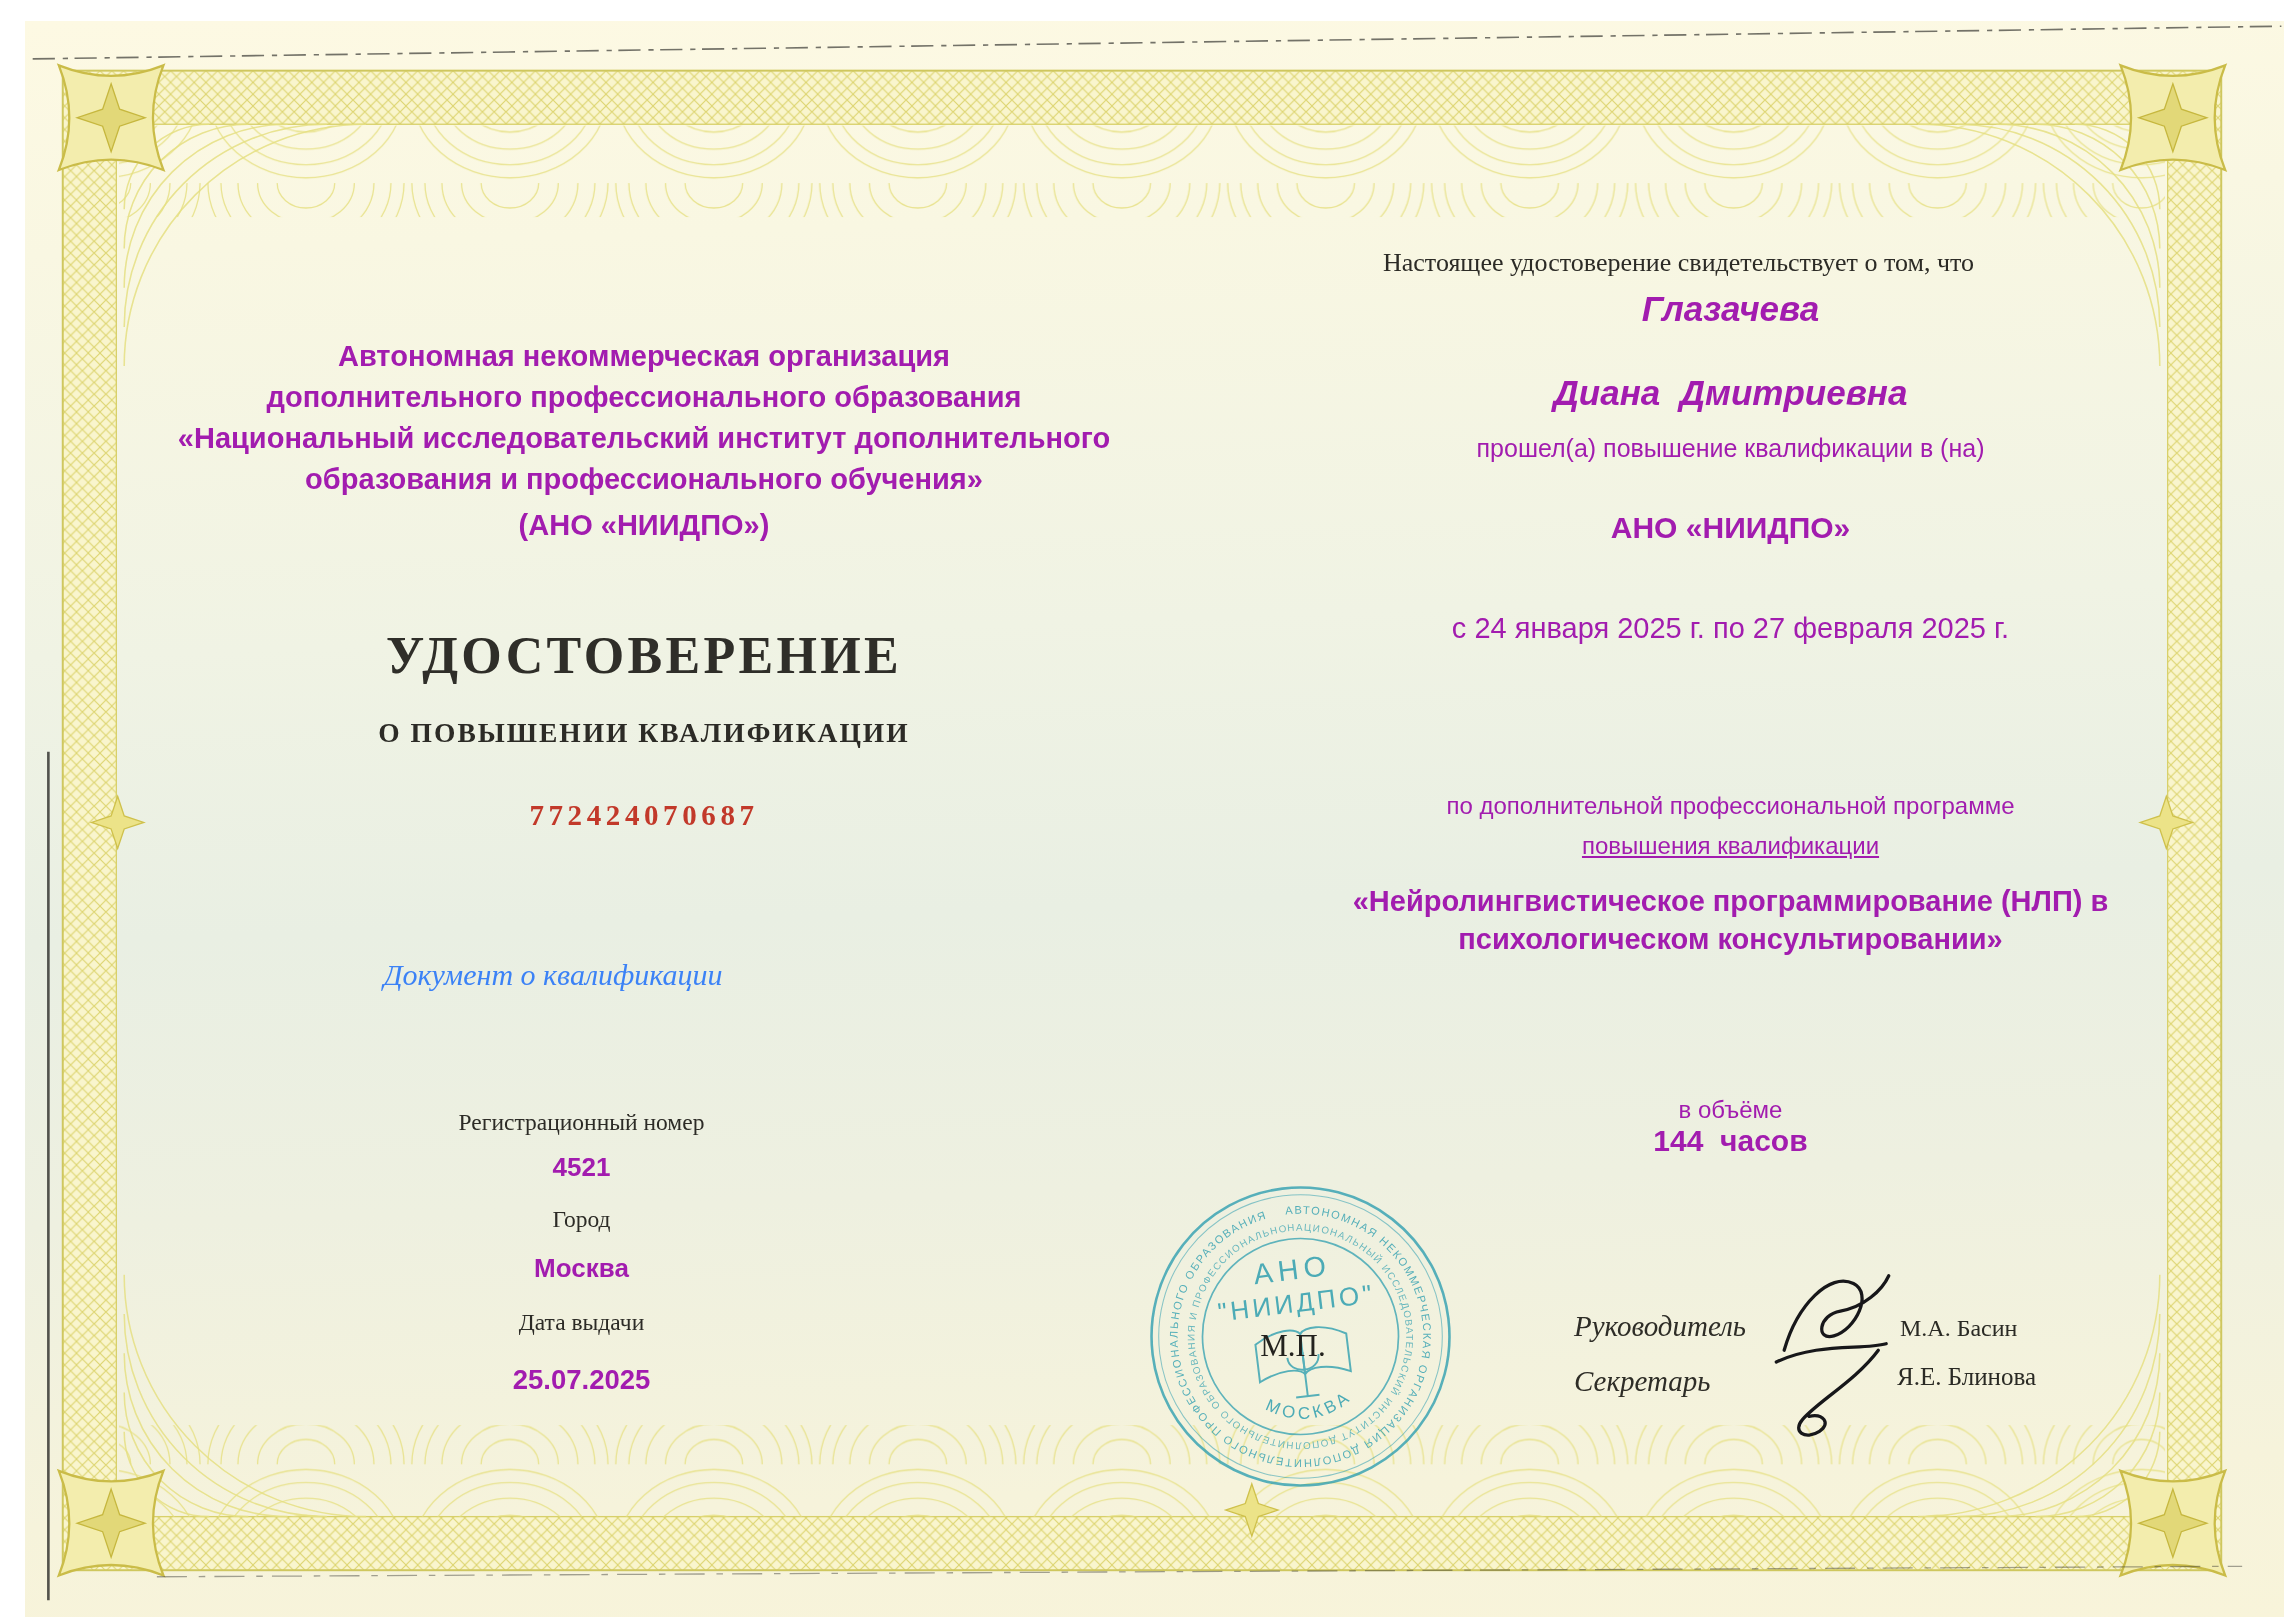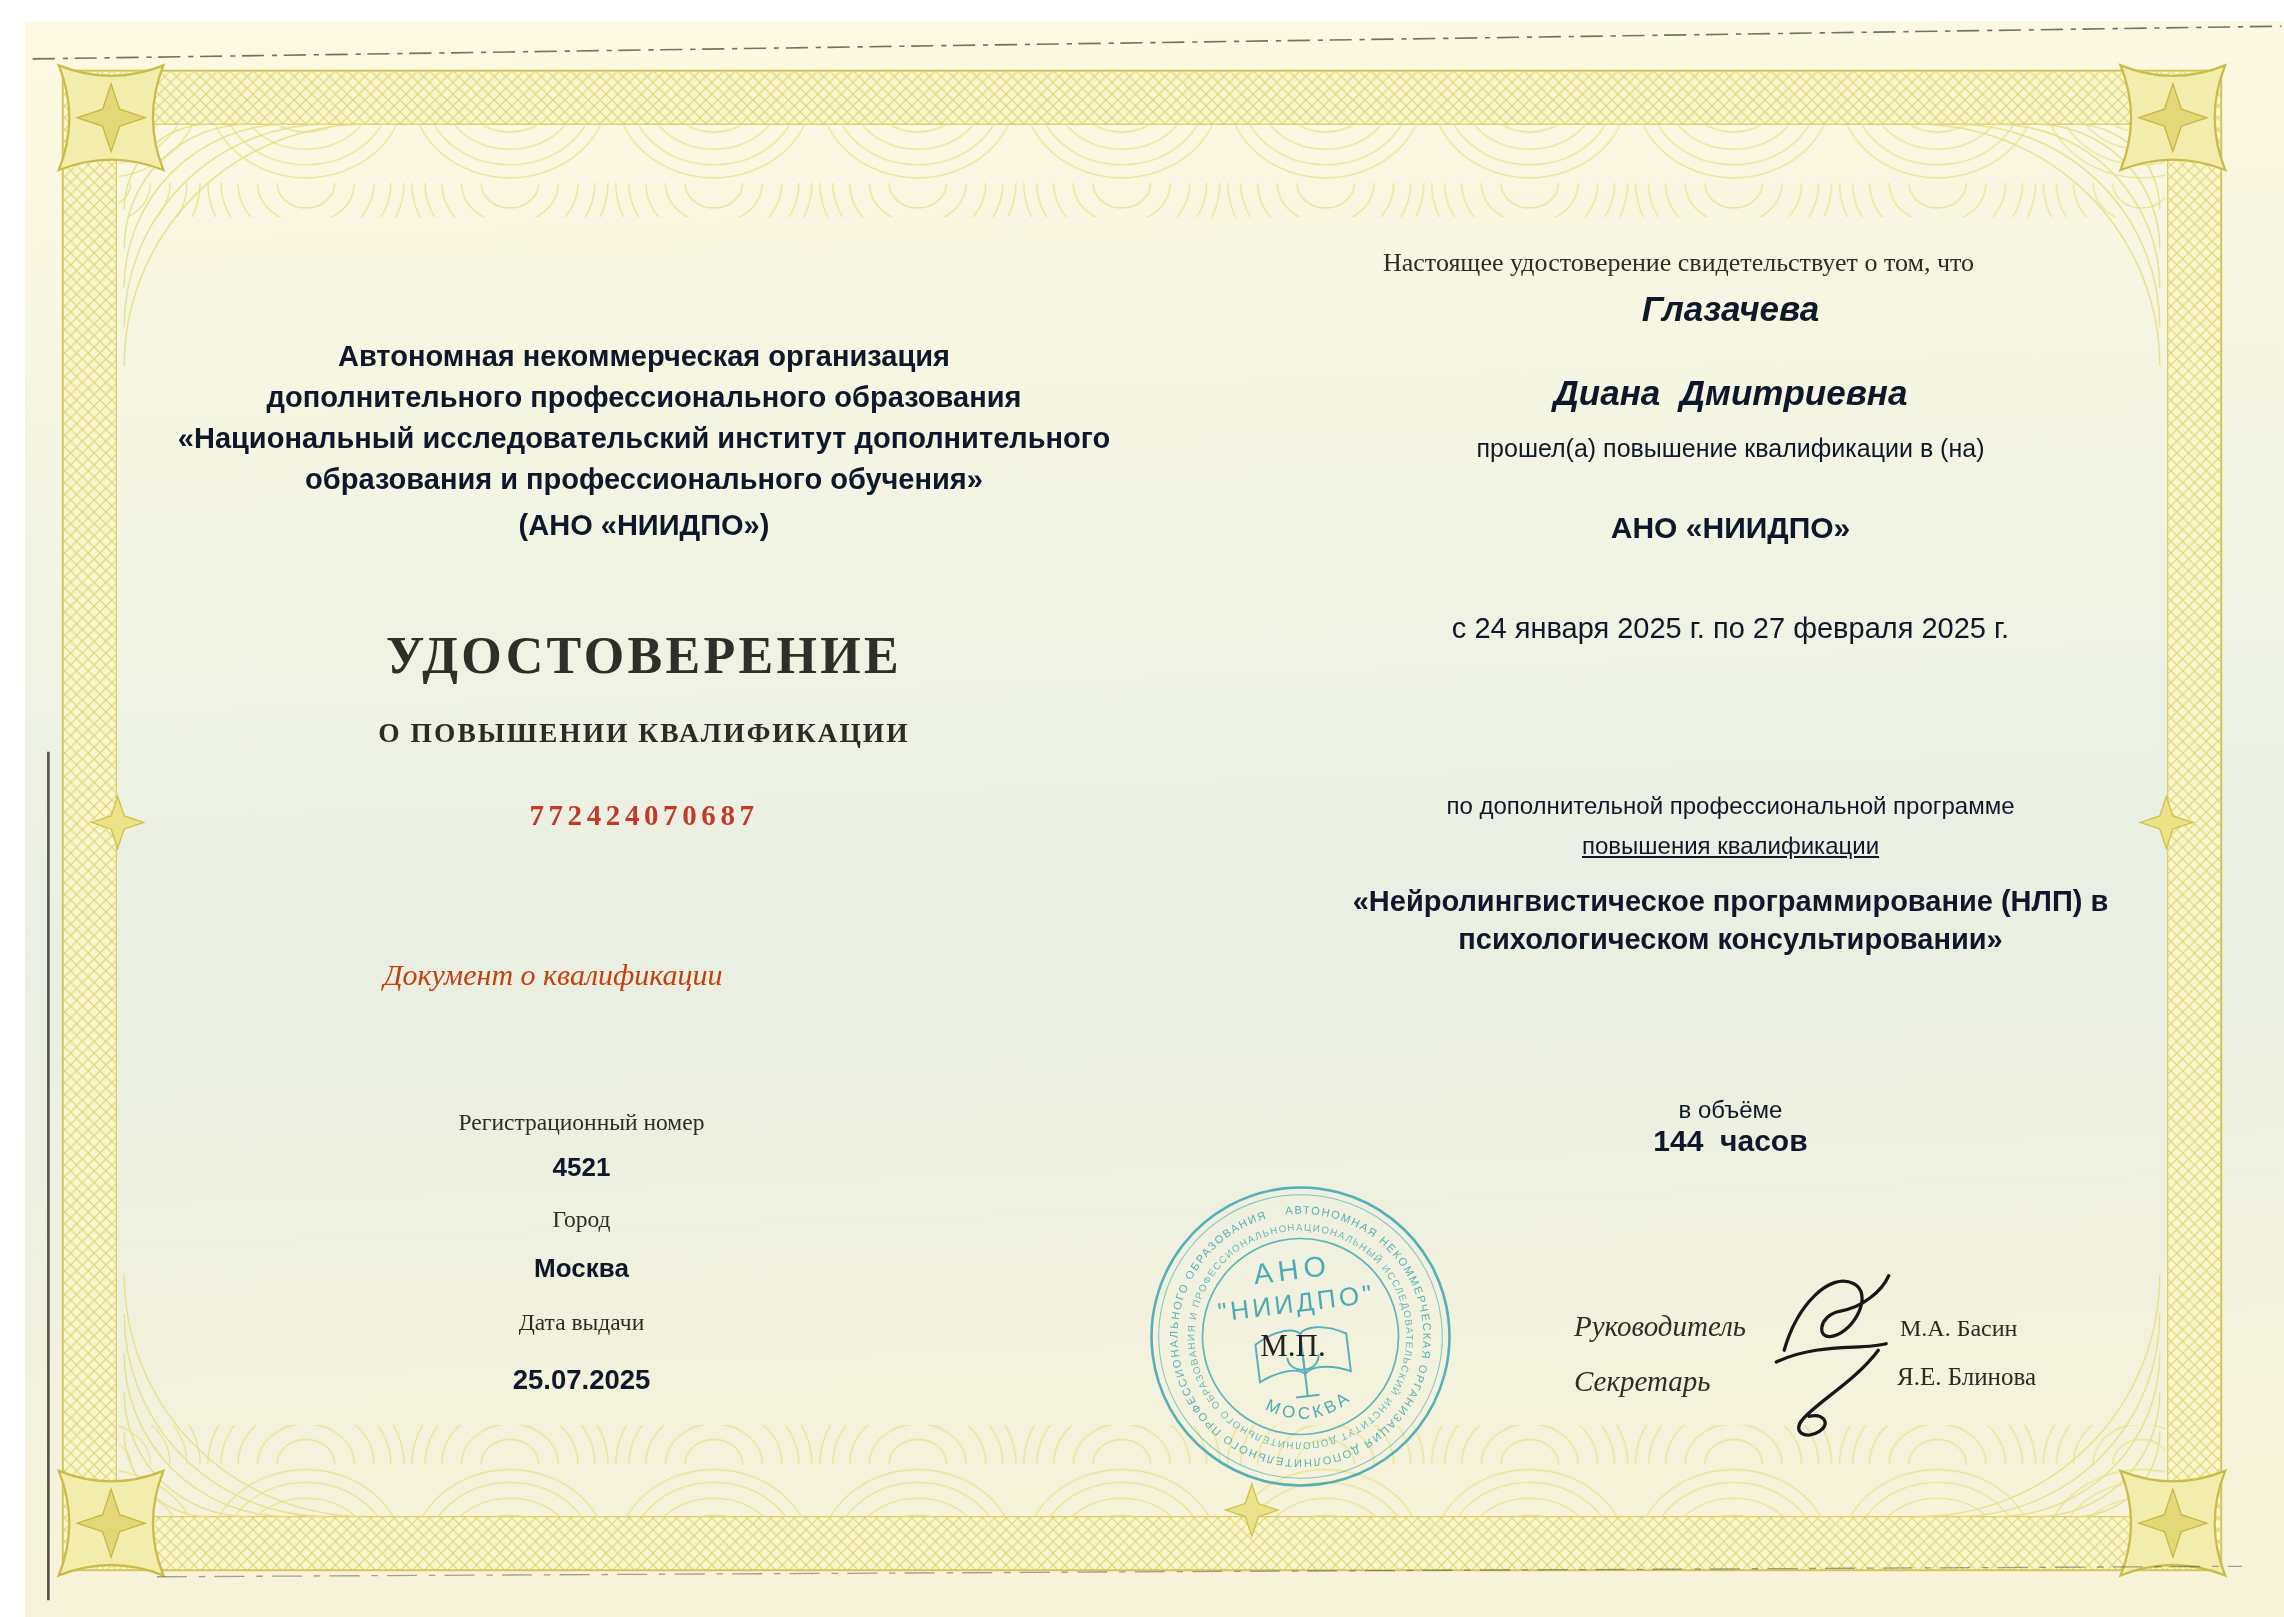--- a/index.html
+++ b/index.html
@@ -3,21 +3,21 @@
 <meta charset="utf-8">
 <style>
   html,body{margin:0;padding:0;background:#ffffff;}
   .scan{position:relative;width:2284px;height:1618px;background:#ffffff;overflow:hidden;
         font-family:"Liberation Sans","DejaVu Sans",sans-serif;}
   .paper{position:absolute;left:25px;top:21px;width:2259px;height:1597px;
          background:linear-gradient(178deg,#fdf9e3 0%,#f9f7e2 14%,#f0f3e4 38%,#e9efe3 55%,#eef0e0 72%,#f6f3db 90%,#f8f4da 100%);}
   .abs{position:absolute;}
   .ctr{text-align:center;margin-top:41px;}
   .serif{font-family:"Liberation Serif","DejaVu Serif",serif;color:#2c2b26;}
-  .sans{font-family:"Liberation Sans","DejaVu Sans",sans-serif;color:#0f172a;}
+  .sans{font-family:"Liberation Sans","DejaVu Sans",sans-serif;color:#a21caf;}
   .b{font-weight:700;}
   .i{font-style:italic;}
   .pre{white-space:pre-wrap;}
   .org-line{line-height:41px;font-size:29px;}
   svg{display:block;}
   .noptr{pointer-events:none;}
 </style>
 </head>
 <body>
 
@@ -118,21 +118,21 @@
   </div>
 
   <div class="abs ctr serif b" style="left:170px;top:584px;width:948px;font-size:52px;line-height:61px;letter-spacing:3.3px;color:#2f2e29;">УДОСТОВЕРЕНИЕ</div>
 
   <div class="abs ctr sans b" style="left:170px;top:469px;width:948px;font-size:29px;line-height:31px;">(АНО «НИИДПО»)</div>
 
   <div class="abs ctr serif" style="left:170px;top:675px;width:948px;font-size:27.5px;line-height:33px;letter-spacing:2px;font-weight:600;">О ПОВЫШЕНИИ КВАЛИФИКАЦИИ</div>
 
   <div class="abs ctr serif b" style="left:170px;top:757px;width:948px;font-size:29px;line-height:35px;letter-spacing:4.6px;color:#c2392a;">772424070687</div>
 
-  <div class="abs ctr serif i" style="left:226px;top:915px;width:654px;font-size:30px;line-height:37px;color:#c2410c;">Документ о квалификации</div>
+  <div class="abs ctr serif i" style="left:226px;top:915px;width:654px;font-size:30px;line-height:37px;color:#3b82f6;">Документ о квалификации</div>
 
   <div class="abs ctr serif" style="left:124px;top:1067px;width:915px;font-size:23.5px;line-height:29px;">Регистрационный номер</div>
   <div class="abs ctr sans b" style="left:124px;top:1111px;width:915px;font-size:26px;line-height:31px;">4521</div>
 
   <div class="abs ctr serif" style="left:124px;top:1164px;width:915px;font-size:23.5px;line-height:29px;">Город</div>
   <div class="abs ctr sans b" style="left:124px;top:1212px;width:915px;font-size:26px;line-height:31px;">Москва</div>
 
   <div class="abs ctr serif" style="left:124px;top:1267px;width:915px;font-size:23.5px;line-height:29px;">Дата выдачи</div>
   <div class="abs ctr sans b" style="left:124px;top:1322px;width:915px;font-size:27.5px;line-height:33px;">25.07.2025</div>
 

